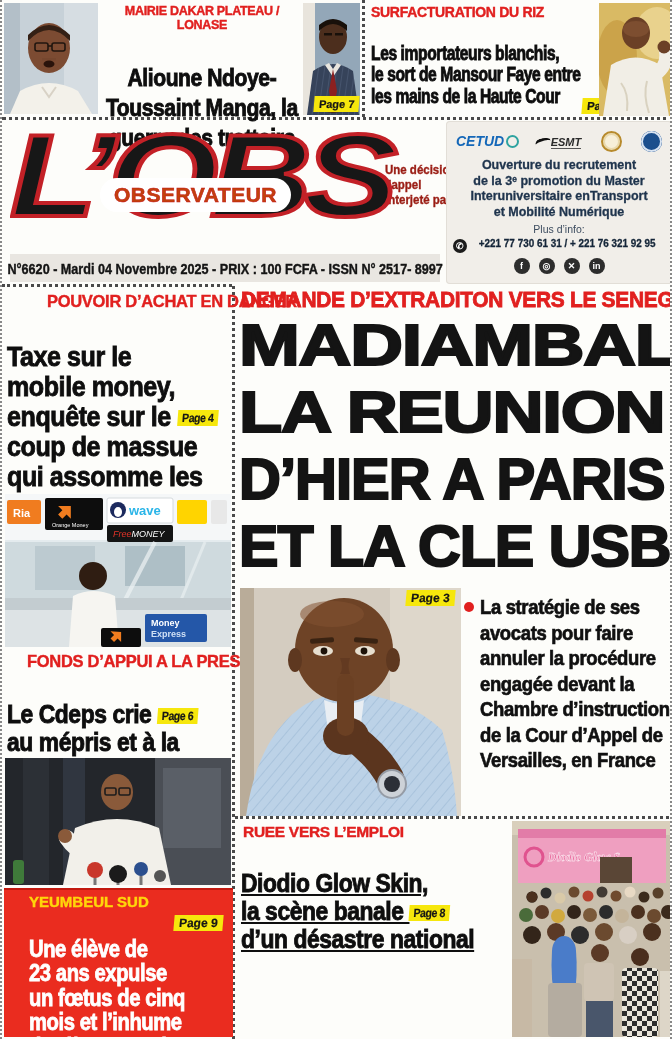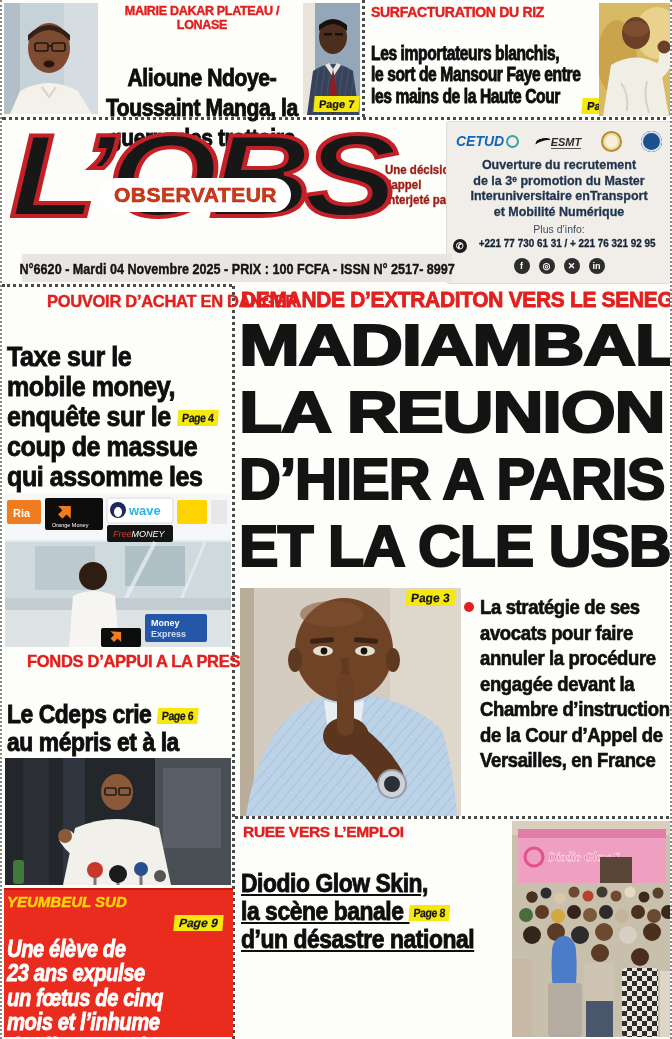--- a/index.html
+++ b/index.html
@@ -65,21 +65,21 @@
   .mega-line { height:67px; overflow:visible; }
   .mega-line span {
     display:inline-block; font-size:58px; line-height:62px; font-weight:bold; color:#141414;
     -webkit-text-stroke:2.1px #141414; letter-spacing:-1px; white-space:nowrap; transform-origin:0 50%;
   }
   .mx126 span { transform:scaleX(1.26); } .mx122 span { transform:scaleX(1.22); }
   .mx100 span { transform:scaleX(1.00); } .mx102 span { transform:scaleX(1.02); }
   #lead-bullet { font-size:21px; line-height:25.5px; font-weight:bold; color:#101010; -webkit-text-stroke:.7px #101010; letter-spacing:-.4px;}
   .dotmark { position:absolute; width:10px; height:10px; border-radius:50%; background:#e1201f; }
   
-  #redbox { background:#ea2c1f; padding:5px 3px; box-shadow:inset 0 2px 0 #c21a10;font-style:italic; }
+  #redbox { background:#ea2c1f; padding:5px 25px; box-shadow:inset 0 2px 0 #c21a10; }
   #redbox .yk { color:#ffd60a; font-weight:bold; font-size:15px; -webkit-text-stroke:.4px #ffd60a; }
   #redbox .wh { color:#fff; font-weight:bold; font-size:23px; line-height:24.5px; -webkit-text-stroke:.8px #fff; letter-spacing:-.5px; margin-top:2px;}
   
   .bull-row { position:relative; padding-left:14px; }
   .bull-row .dotmark { left:0; top:5px; width:8px; height:8px; }
 </style>
 </head>
 <body>
 
 <div id="page">
@@ -187,21 +187,21 @@
       <span class="phone-ico">✆</span><span class="num">+221 77 730 61 31 / + 221 76 321 92 95</span>
     </div>
     <div class="social">
       <span class="soc">f</span>
       <span class="soc">◎</span>
       <span class="soc">✕</span>
       <span class="soc">in</span>
     </div>
   </div>
 
-  <div id="issue-bar" class="abs" style="left:20px;top:254px;width:430px;">
+  <div id="issue-bar" class="abs" style="left:8px;top:254px;width:430px;">
     <span>N°6620 - Mardi 04 Novembre 2025 - PRIX : 100 FCFA - ISSN N° 2517- 8997</span>
   </div>
   <div class="abs dot-h" style="left:0;top:284px;width:230px;"></div>
 
   <div class="abs dot-v" style="left:230px;top:286px;height:753px;"></div>
 
   <div class="abs kick" style="left:8px;top:292px;font-size:16.5px;margin-left:37px;">POUVOIR D’ACHAT EN DANGER</div>
   <div class="abs hl pre" style="left:5px;top:311px;width:224px;font-size:28.5px;line-height:30px;">
     <span class="cx88"><span>Taxe sur le
 mobile money,

